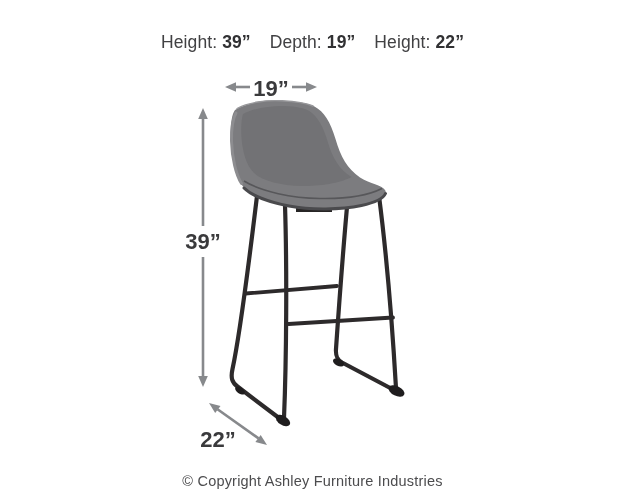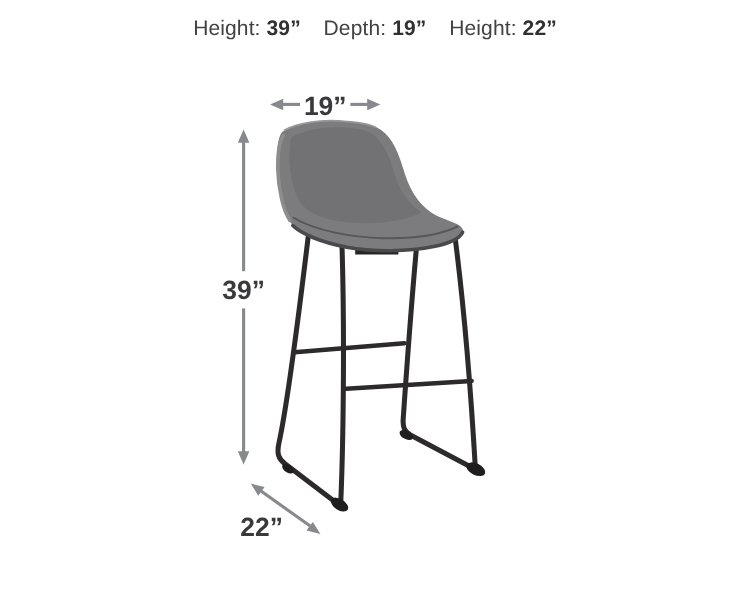--- a/index.html
+++ b/index.html
@@ -5,21 +5,21 @@
   html,body{margin:0;padding:0;background:#ffffff;}
   .page{
     position:relative;
     width:625px;height:500px;
     background:#ffffff;
     overflow:hidden;
     font-family:"Liberation Sans", sans-serif;
   }
   
   .spec-header{
-    position:absolute;top:14px;left:0;right:0;
+    position:absolute;top:33px;left:0;right:0;
     display:flex;justify-content:center;gap:19px;
     font-size:17.5px;line-height:1.1;
     color:#3b3b3d;
     letter-spacing:.1px;
     white-space:nowrap;
   }
   .spec-pair{display:inline-flex;gap:5px;}
   .spec-label{font-weight:400;color:#414143;}
   .spec-value{font-weight:700;color:#313133;}
   
@@ -148,14 +148,15 @@
     <g>
       <g>
         <line class="arrow-line" x1="217.5" y1="409.2" x2="258.5" y2="438.4"></line>
         <polygon class="arrow-head" points="209,403 215.2,413.1 220.5,405.9"></polygon>
         <polygon class="arrow-head" points="267,445 255.4,442.1 260.7,434.9"></polygon>
       </g>
       <text class="dim-text" x="218" y="447" text-anchor="middle">22”</text>
     </g>
   </svg>
 
+  <div class="copyright">© Copyright Ashley Furniture Industries</div>
 
 </div>
 
 </body></html>

